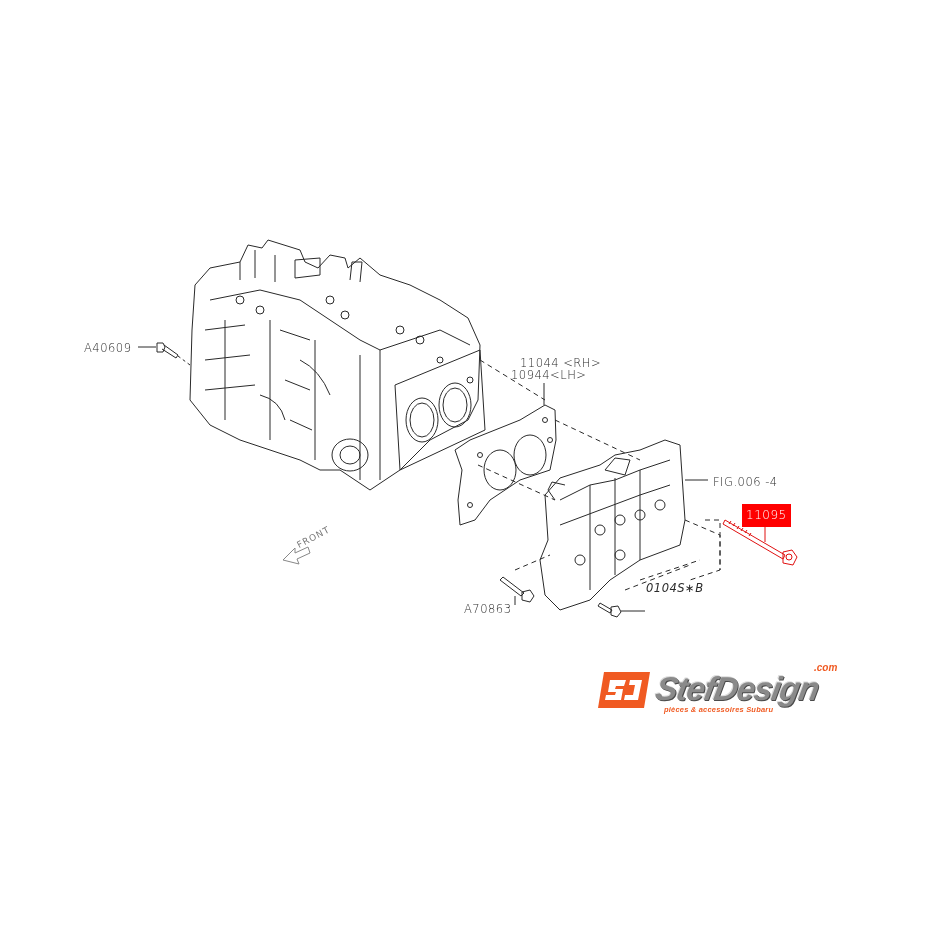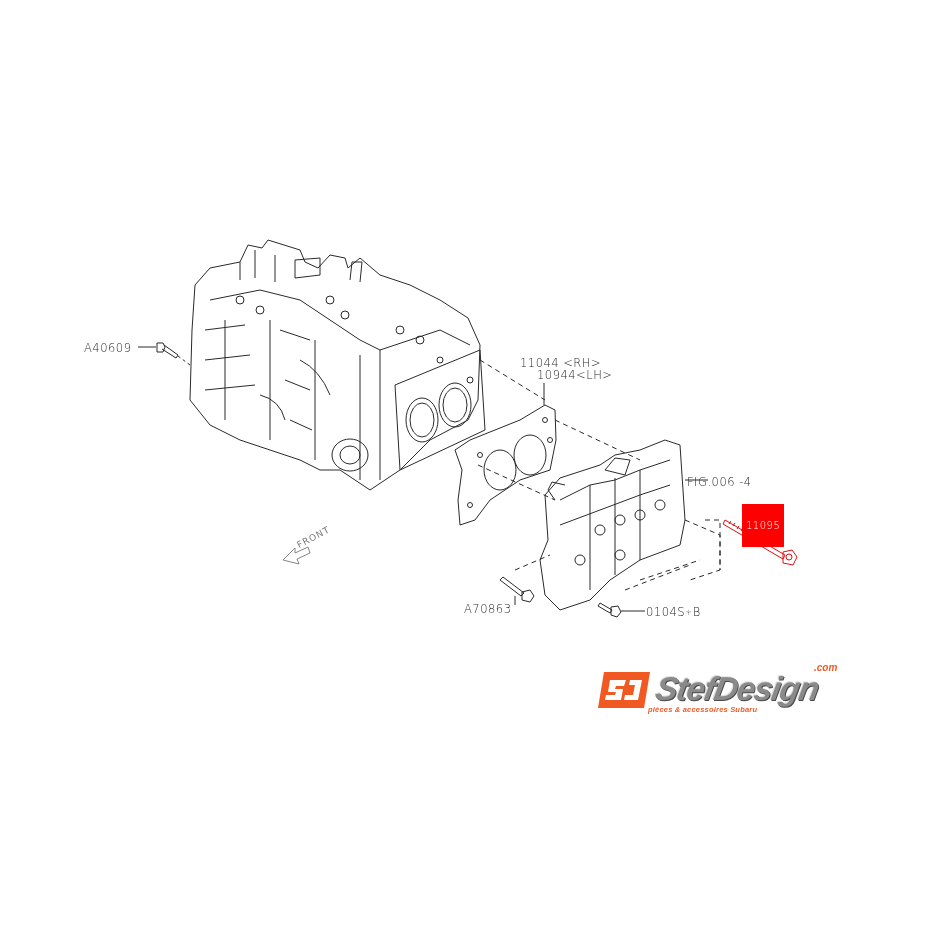--- a/index.html
+++ b/index.html
@@ -1,24 +1,24 @@
 <!DOCTYPE html>
 <html><head>
   <meta charset="utf-8">
   <style>
     html, body { margin: 0; padding: 0; background: #ffffff; }
     body { width: 931px; height: 931px; position: relative; overflow: hidden; font-family: "DejaVu Sans Mono", monospace; }
     #stage { position: absolute; left: 0; top: 0; width: 931px; height: 931px; }
     .label { position: absolute; font-family: "DejaVu Sans", sans-serif; font-size: 11.5px; color: #2a2a2a; letter-spacing: 0.5px; white-space: nowrap; line-height: 12px; font-weight: 300; }
-    .label.hl { background: #ff0000; color: #ffffff; padding: 16px 4px; font-size: 10px; line-height: 11px; }
+    .label.hl { background: #ff0000; color: #ffffff; padding: 6px 4px; font-size: 12px; line-height: 11px; }
     .front { position: absolute; font-family: "DejaVu Sans", sans-serif; font-size: 9px; color: #777; transform: rotate(-28deg); transform-origin: left bottom; letter-spacing: 1px; }
     .logo { position: absolute; left: 596px; top: 668px; width: 270px; height: 50px; }
     .logo-word { position: absolute; left: 60px; top: 2px; font-family: "Liberation Sans", sans-serif; font-style: italic; font-weight: bold; font-size: 33px; color: #8a8a8a; letter-spacing: -1px; text-shadow: 1px 1px 0 #4a4a4a, -1px -1px 0 #dcdcdc; transform: skewX(-10deg); }
     .logo-com { position: absolute; left: 218px; top: -6px; font-family: "Liberation Sans", sans-serif; font-style: italic; font-weight: bold; font-size: 10px; color: #f05a22; }
-    .logo-tag { position: absolute; left: 52px; top: 37px; font-family: "Liberation Sans", sans-serif; font-style: italic; font-weight: bold; font-size: 7.5px; color: #f05a22; letter-spacing: 0.2px; text-align: right; }
+    .logo-tag { position: absolute; left: 68px; top: 37px; font-family: "Liberation Sans", sans-serif; font-style: italic; font-weight: bold; font-size: 7.5px; color: #f05a22; letter-spacing: 0.2px; text-align: right; }
     .logo-badge { position: absolute; left: 0; top: 2px; width: 56px; height: 40px; }
   </style>
 </head>
 <body>
 
 <div id="stage">
   <svg width="931" height="931" viewBox="0 0 931 931" xmlns="http://www.w3.org/2000/svg">
     <g fill="none" stroke="#2a2a2a" stroke-width="1" stroke-linejoin="round">
 
       <g>
@@ -113,25 +113,25 @@
       </g>
 
       <g stroke="#888">
         <path d="M283 560 L295 548 L295 553 L308 547 L310 553 L297 559 L299 564 Z"></path>
       </g>
     </g>
   </svg>
 
   <div class="label" style="left:84px; top:342px;">A40609</div>
   <div class="label" style="left:520px; top:357px;">11044 &lt;RH&gt;</div>
-  <div class="label" style="left:537px; top:369px;">10944&lt;LH&gt;</div>
-  <div class="label" style="left:687px; top:476px;">FIG.006 -4</div>
+  <div class="label" style="left:511px; top:369px;">10944&lt;LH&gt;</div>
+  <div class="label" style="left:713px; top:476px;">FIG.006 -4</div>
   <div class="label hl" style="left:742px; top:504px;">11095</div>
   <div class="label" style="left:464px; top:603px;">A70863</div>
-  <div class="label" style="left:646px; top:606px;">0104S∗B</div>
+  <div class="label" style="left:646px; top:582px;font-style:italic;">0104S∗B</div>
   <div class="front" style="left:300px; top:540px;">FRONT</div>
 
   <div class="logo">
     <svg class="logo-badge" viewBox="0 0 56 40">
       <path d="M8 2 L54 2 L48 38 L2 38 Z" fill="#f05a22"></path>
       <path d="M14 10 L30 10 L28 16 L20 16 L19 19 L27 19 L25 30 L9 30 L10 25 L19 25 L20 22 L12 22 Z" fill="#ffffff"></path>
       <path d="M34 10 L46 10 L42 30 L28 30 L29 25 L37 25 L39 15 L33 15 Z" fill="#ffffff"></path>
     </svg>
     <div class="logo-word">StefDesign</div>
     <div class="logo-com">.com</div>

